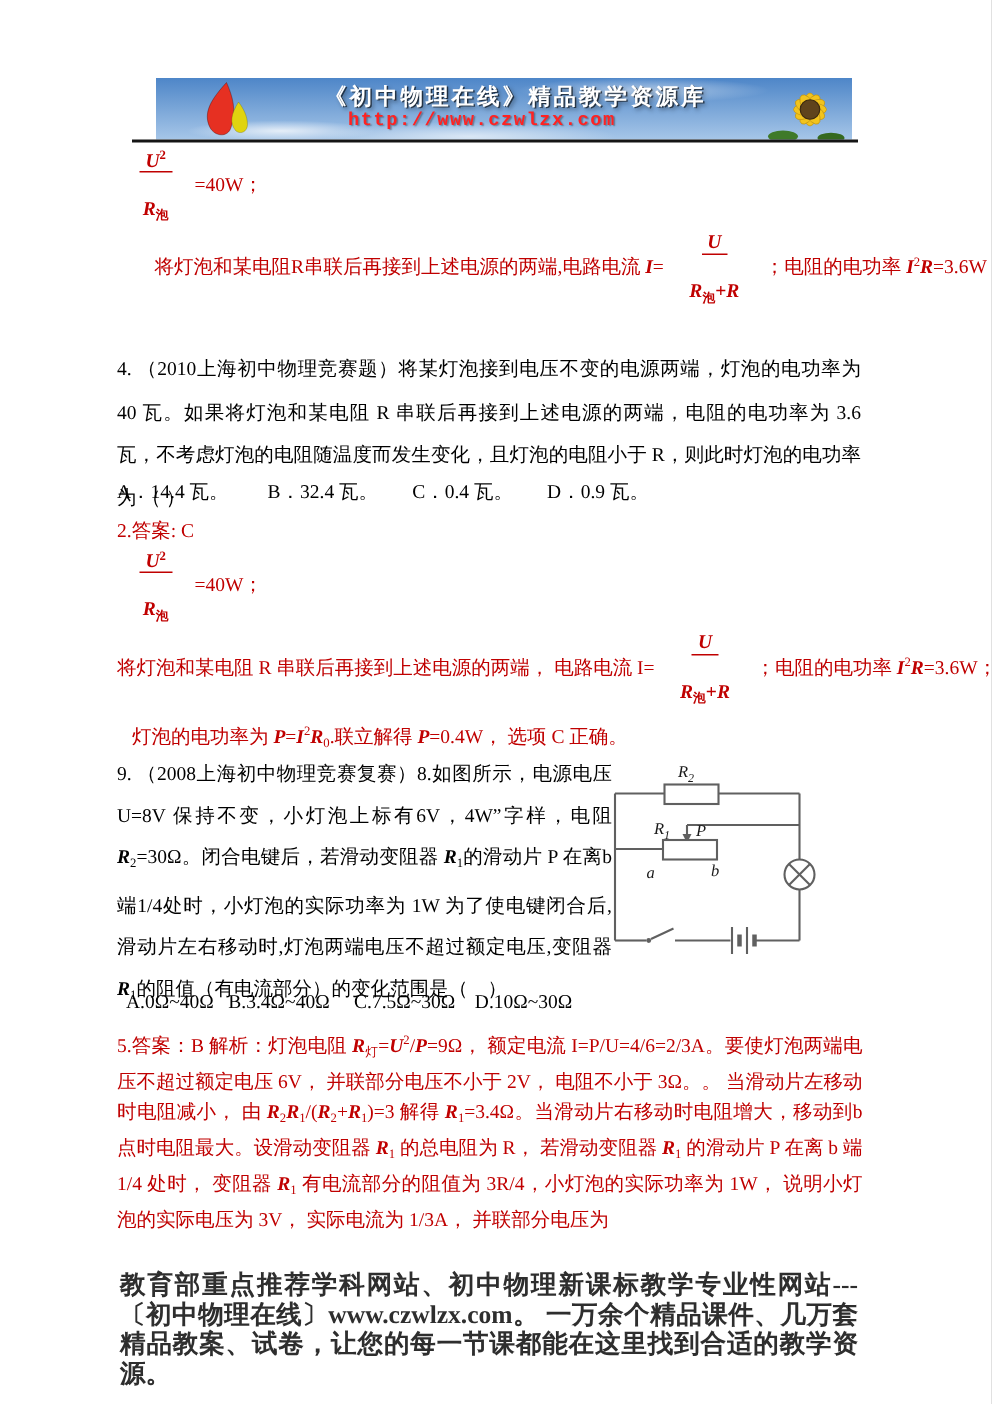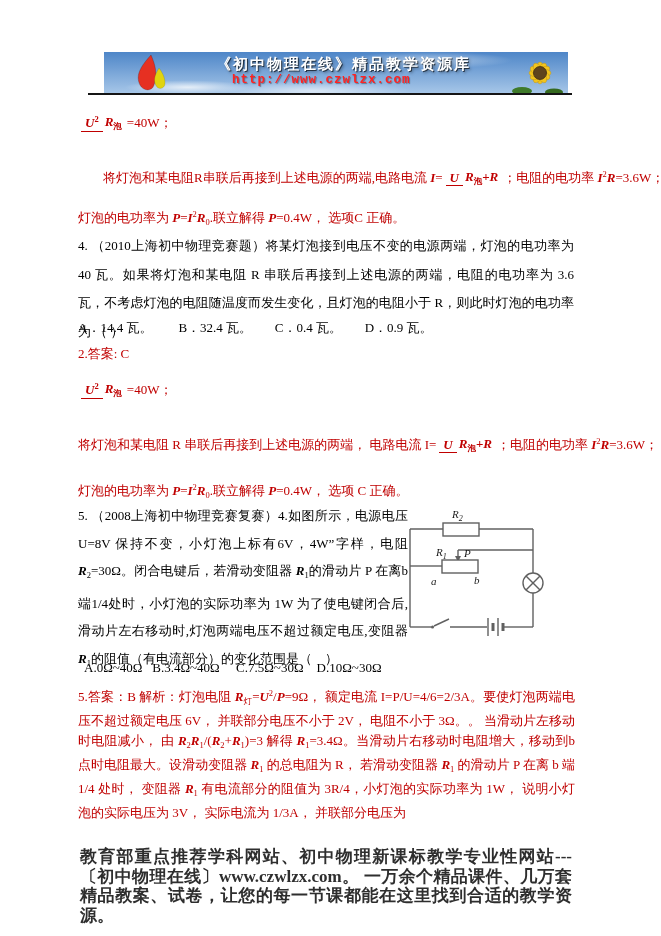--- a/index.html
+++ b/index.html
@@ -12,22 +12,22 @@
   }
   .abs{position:absolute;}
   .red{color:var(--red,#c00000);}
   .para{line-height:19px;}
   .just{text-align:justify;}
   .pre{white-space:pre;}
   .fline{display:flex;align-items:center;white-space:pre;height:46px;}
   .mi{font-family:"Liberation Serif",serif;font-style:italic;font-weight:bold;}
   sub{font-size:8.5px;vertical-align:-3px;}
   sup{font-size:8.5px;vertical-align:5px;}
-  .frac{display:inline-flex;flex-direction:row;align-items:center;
-        vertical-align:middle;margin:0 3px;line-height:1.2;font-weight:bold;}
+  .frac{display:inline-flex;flex-direction:column;align-items:center;
+        vertical-align:middle;margin:0 15px;line-height:1.2;font-weight:bold;gap:16px;}
   .frac .num{border-bottom:1.4px solid currentColor;padding:0 4px;}
   .frac .den{padding:0 2px;}
   
   #banner{
     left:104px;top:52px;width:464px;height:41px;
     background:
       radial-gradient(ellipse 90px 10px at 18% 86%, rgba(255,255,255,.75), rgba(255,255,255,0) 70%),
       radial-gradient(ellipse 120px 12px at 70% 20%, rgba(255,255,255,.5), rgba(255,255,255,0) 70%),
       radial-gradient(ellipse 140px 14px at 45% 95%, rgba(255,255,255,.6), rgba(255,255,255,0) 70%),
       linear-gradient(180deg, var(--sky_top,#4e86c8), var(--sky_bottom,#a6c6e8));
@@ -49,21 +49,21 @@
   #rule{left:88px;top:93px;width:484px;height:2px;background:var(--rule,#151515);}
   
   #p1{left:78px;top:100px;}
   #p2{left:103px;top:155px;}
   #p3{left:78px;top:205px;}
   #q4stem{left:78px;top:232px;width:496px;line-height:28.5px;}
   #q4opts{left:78px;top:318px;}
   #q4ans{left:78px;top:344px;}
   #q4sol1{left:78px;top:367px;}
   #q4sol2{left:78px;top:422px;}
-  #q4sol3{left:78px;top:478px;}
+  #q4sol3{left:88px;top:478px;}
   #q5stem{left:78px;top:502px;width:330px;line-height:27.5px;}
   #diagram{left:402px;top:504px;}
   #q5opts{left:84px;top:658px;}
   #q5ans{left:78px;top:683px;width:497px;line-height:20px;}
   #footer{
     left:80px;top:847px;width:492px;font-size:17px;font-weight:bold;
     line-height:19.5px;color:var(--footer,#2e2e2e);text-align:justify;
   }
   .svglabel{font-family:"Liberation Serif",serif;font-style:italic;font-size:11px;fill:#1a1a1a;}
 </style>
@@ -107,21 +107,20 @@
 
   <div id="p2" class="abs fline red">
     <span><span>将灯泡和某电阻R串联后再接到上述电源的两端,电路电流 </span><span class="mi">I</span><span>=</span></span>
     <span class="frac">
       <span class="num"><span class="mi">U</span></span>
       <span class="den"><span class="mi">R</span><sub>泡</sub><span>+</span><span class="mi">R</span></span>
     </span>
     <span><span>；电阻的电功率 </span><span class="mi">I</span><sup>2</sup><span class="mi">R</span><span>=3.6W；</span></span>
   </div>
 
-  <div id="p3" class="abs red para"><span>灯泡的电功率为 </span><span class="mi">P</span><span>=</span><span class="mi">I</span><sup>2</sup><span class="mi">R</span><sub>0</sub><span>.联立解得 </span><span class="mi">P</span><span>=0.4W， 选项C 正确。</span></div>
 
   <div id="q4stem" class="abs para just"><span>4. （2010上海初中物理竞赛题）将某灯泡接到电压不变的电源两端，灯泡的电功率为 40 瓦。如果将灯泡和某电阻 R 串联后再接到上述电源的两端，电阻的电功率为 3.6 瓦，不考虑灯泡的电阻随温度而发生变化，且灯泡的电阻小于 R，则此时灯泡的电功率为     （    ）</span></div>
   <div id="q4opts" class="abs para pre">A．14.4 瓦。        B．32.4 瓦。       C．0.4 瓦。       D．0.9 瓦。</div>
   <div id="q4ans" class="abs para red">2.答案: C</div>
 
   <div id="q4sol1" class="abs fline red">
     <span class="frac">
       <span class="num"><span class="mi">U</span><sup>2</sup></span>
       <span class="den"><span class="mi">R</span><sub>泡</sub></span>
     </span>
@@ -132,21 +131,21 @@
     <span><span>将灯泡和某电阻 R 串联后再接到上述电源的两端， 电路电流 I=</span></span>
     <span class="frac">
       <span class="num"><span class="mi">U</span></span>
       <span class="den"><span class="mi">R</span><sub>泡</sub><span>+</span><span class="mi">R</span></span>
     </span>
     <span><span>；电阻的电功率 </span><span class="mi">I</span><sup>2</sup><span class="mi">R</span><span>=3.6W；</span></span>
   </div>
 
   <div id="q4sol3" class="abs red para"><span>灯泡的电功率为 </span><span class="mi">P</span><span>=</span><span class="mi">I</span><sup>2</sup><span class="mi">R</span><sub>0</sub><span>.联立解得 </span><span class="mi">P</span><span>=0.4W， 选项 C 正确。</span></div>
 
-  <div id="q5stem" class="abs just"><span>5. （2008上海初中物理竞赛复赛）4.如图所示，电源电压U=8V 保持不变，小灯泡上标有6V，4W”字样，电阻 </span><span class="mi">R</span><sub>2</sub><span>=30Ω。闭合电键后，若滑动变阻器 </span><span class="mi">R</span><sub>1</sub><span>的滑动片 P 在离b 端1/4处时，小灯泡的实际功率为 1W 为了使电键闭合后,滑动片左右移动时,灯泡两端电压不超过额定电压,变阻器 </span><span class="mi">R</span><sub>1</sub><span>的阻值（有电流部分）的变化范围是（　）</span></div>
+  <div id="q5stem" class="abs just"><span>9. （2008上海初中物理竞赛复赛）8.如图所示，电源电压U=8V 保持不变，小灯泡上标有6V，4W”字样，电阻 </span><span class="mi">R</span><sub>2</sub><span>=30Ω。闭合电键后，若滑动变阻器 </span><span class="mi">R</span><sub>1</sub><span>的滑动片 P 在离b 端1/4处时，小灯泡的实际功率为 1W 为了使电键闭合后,滑动片左右移动时,灯泡两端电压不超过额定电压,变阻器 </span><span class="mi">R</span><sub>1</sub><span>的阻值（有电流部分）的变化范围是（　）</span></div>
 
   <svg id="diagram" class="abs" width="192" height="152" viewBox="0 0 192 152" fill="none" stroke="var(--wire)" stroke-width="1.4">
 
     <line x1="8" y1="25" x2="8" y2="123"></line>
 
     <line x1="8" y1="25" x2="131" y2="25"></line>
     <rect x="41" y="19" width="36" height="13" fill="#fff"></rect>
     <text x="50" y="14" class="svglabel" stroke="none" fill="#1a1a1a"><tspan>R</tspan><tspan dy="3" font-size="8">2</tspan></text>
 
     <line x1="56" y1="46" x2="131" y2="46"></line>

